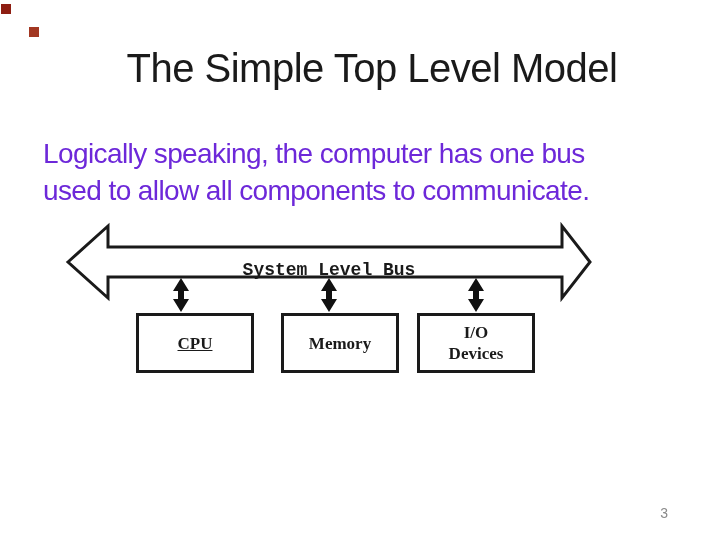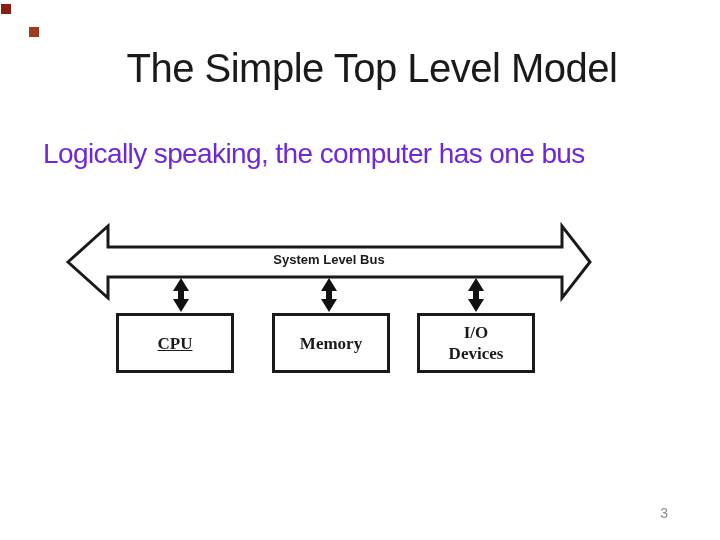--- a/index.html
+++ b/index.html
@@ -42,25 +42,25 @@
   .para2 { top: 400px; }
 
   .diagram-svg {
     position: absolute;
     left: 0; top: 0;
     width: 720px; height: 540px;
     pointer-events: none;
   }
   .bus-label {
     position: absolute;
-    left: 329px; top: 250px;
+    left: 329px; top: 260px;
     transform: translateX(-50%);
-    font-family: Liberation Sans, sans-serif;
+    font-family: Liberation Mono, monospace;
     font-weight: bold;
-    font-size: 13px;
+    font-size: 18px;
     line-height: 20px;
     color: #1a1a1a;
     white-space: pre;
   }
   .comp-box {
     position: absolute;
     top: 313px;
     width: 112px; height: 54px;
     border: 3px solid #1a1a1a;
     background: #ffffff;
@@ -68,41 +68,42 @@
     flex-direction: column;
     justify-content: center;
     align-items: center;
     font-family: "Liberation Serif", serif;
     font-weight: bold;
     font-size: 17px;
     line-height: 21px;
     color: #1a1a1a;
     text-align: center;
   }
-  .comp-cpu    { left: 116px; text-decoration: underline; }
-  .comp-memory { left: 272px; }
+  .comp-cpu    { left: 136px; text-decoration: underline; }
+  .comp-memory { left: 281px; }
   .comp-io     { left: 417px; }
 
   .page-number {
     position: absolute;
     top: 505px; right: 52px;
     font-size: 14px;
     color: #8a8a8a;
   }
 </style>
 </head>
 <body>
 
 <div class="decor-sq one"></div>
 <div class="decor-sq two"></div>
 
 <div class="slide-title">The Simple Top Level Model</div>
 
 <div class="para para1">
   <div class="line">Logically speaking, the computer has one bus</div>
+  <div class="line">used to allow all components to communicate.</div>
 </div>
 
 <svg class="diagram-svg" viewBox="0 0 720 540" xmlns="http://www.w3.org/2000/svg">
   <polygon points="68,262 108,226 108,247 562,247 562,226 590,262 562,298 562,277 108,277 108,298" fill="#ffffff" stroke="#1a1a1a" stroke-width="3" stroke-linejoin="miter"></polygon>
   <polygon points="181,278 189,291 184,291 184,299 189,299 181,312 173,299 178,299 178,291 173,291" fill="#111111"></polygon>
   <polygon points="329,278 337,291 332,291 332,299 337,299 329,312 321,299 326,299 326,291 321,291" fill="#111111"></polygon>
   <polygon points="476,278 484,291 479,291 479,299 484,299 476,312 468,299 473,299 473,291 468,291" fill="#111111"></polygon>
 </svg>
 
 <div class="bus-label">System Level Bus</div>

